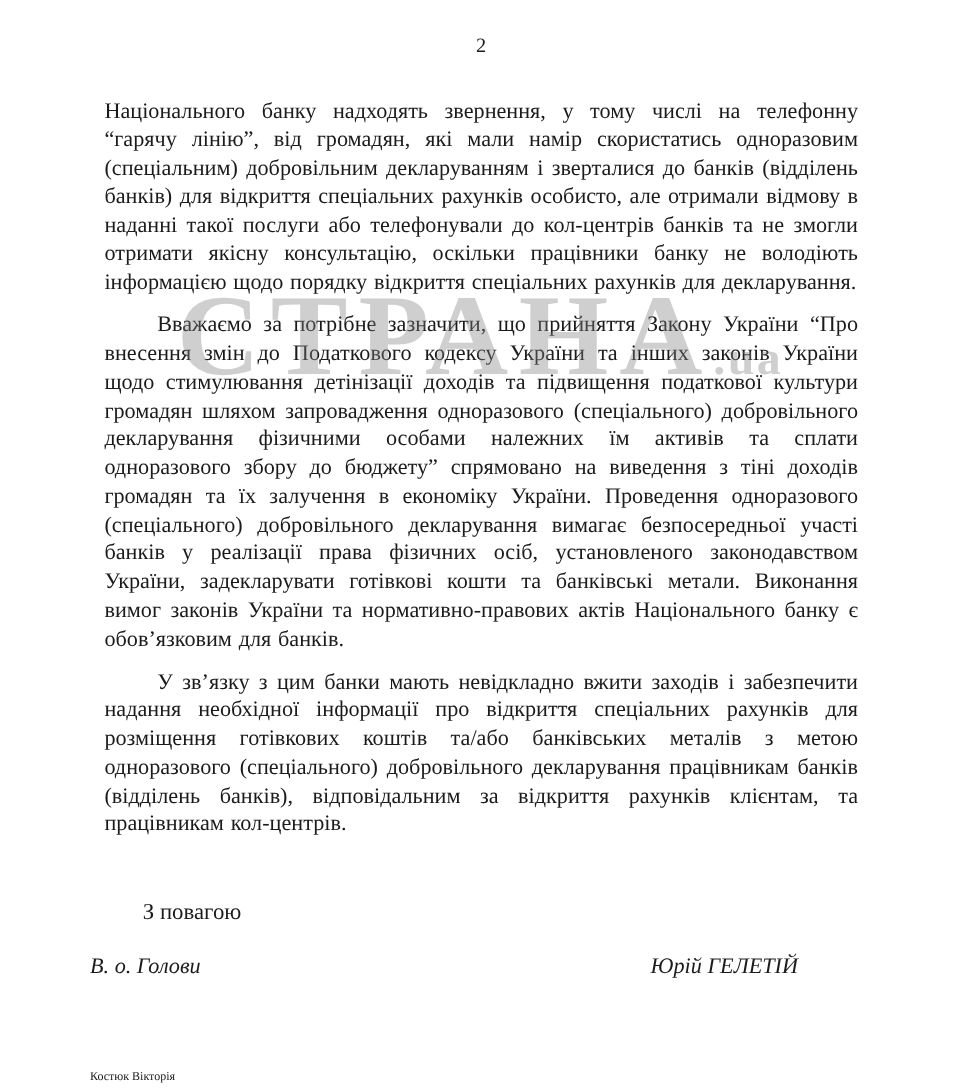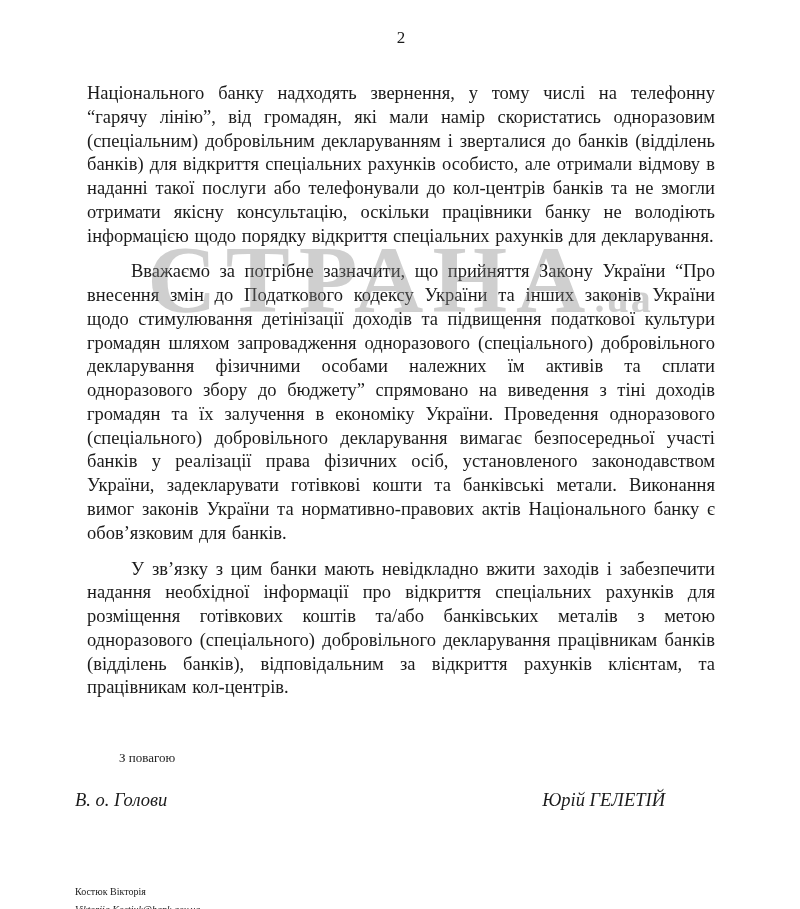--- a/index.html
+++ b/index.html
@@ -25,21 +25,21 @@
     text-align: justify;
     font-size: 18.5px;
     line-height: 1.285;
     text-indent: 44px;
     word-spacing: 1px;
   }
   .para.first { text-indent: 0; }
   .closing {
     margin: 50px 0 16px 0;
     text-indent: 44px;
-    font-size: 13px;
+    font-size: 19px;
   }
   .sig-row {
     display: flex;
     justify-content: space-between;
     align-items: baseline;
     margin-top: 24px;
     font-size: 18.5px;
     font-style: italic;
   }
   .sig-name { margin-right: 62px; text-align: right; }

